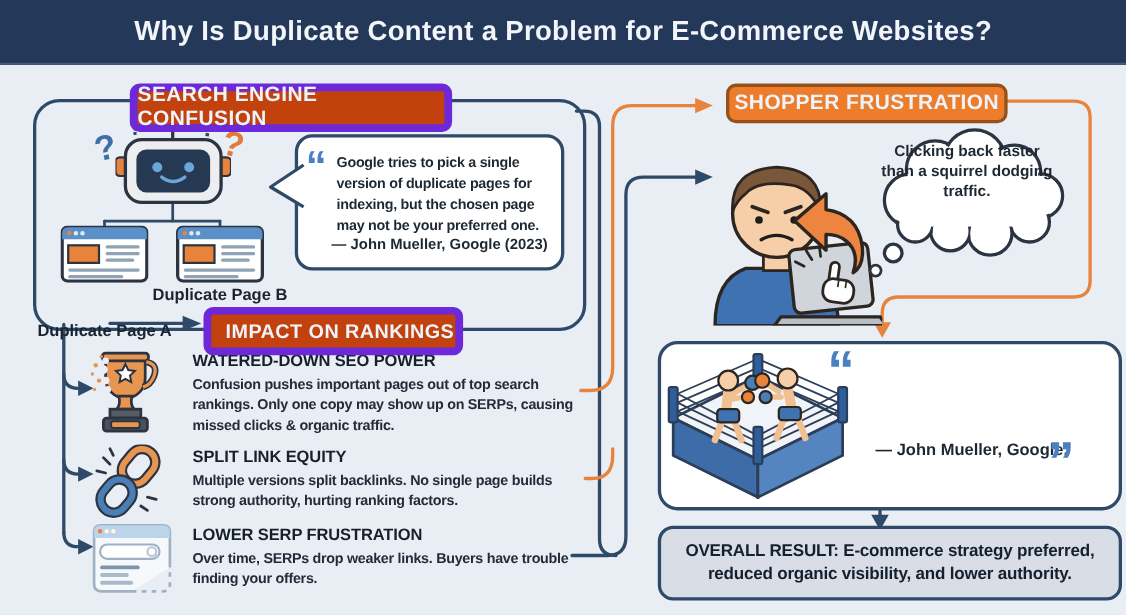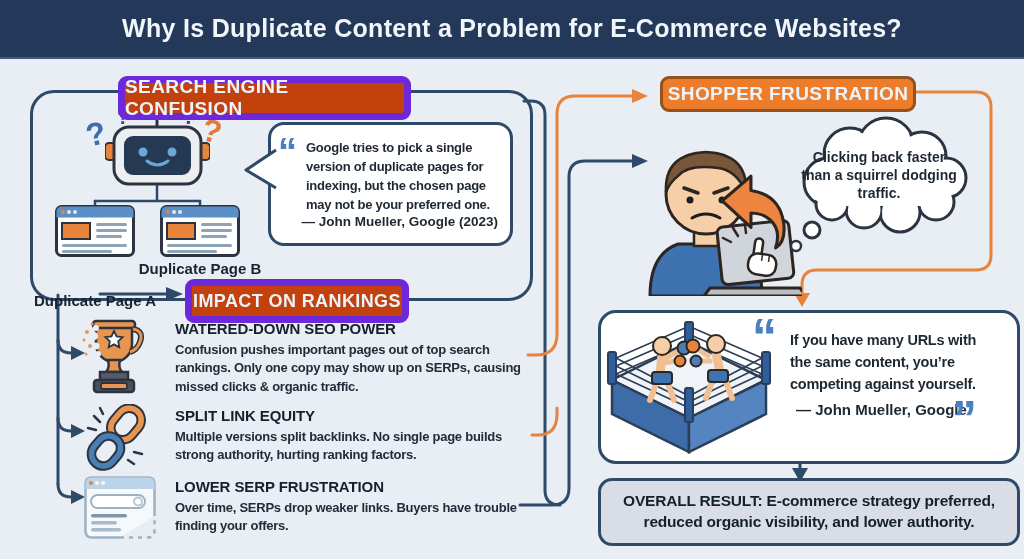--- a/index.html
+++ b/index.html
@@ -88,21 +88,21 @@
     </g>
     <g fill="#e8833c" stroke="none">
       <polygon points="632,89 648,96 632,103"></polygon>
       <polygon points="794,293 810,293 802,307"></polygon>
     </g>
   </svg>
 
   <div class="pill blue" style="left:118px;top:76px;width:279px;height:30px;font-size:19px;">
     <span>SEARCH ENGINE CONFUSION</span>
   </div>
-  <div class="pill blue" style="left:185px;top:279px;width:210px;height:30px;font-size:18px;">
+  <div class="pill blue" style="left:185px;top:279px;width:210px;height:30px;font-size:18px;padding-left:12px;">
     <span>IMPACT ON RANKINGS</span>
   </div>
   <div class="pill orange" style="left:660px;top:76px;width:250px;height:30px;font-size:19px;">
     <span>SHOPPER FRUSTRATION</span>
   </div>
 
   <svg class="abs" style="left:105px;top:103px;z-index:2;" width="105" height="92" viewBox="0 0 105 92">
     <line x1="52" y1="12" x2="52" y2="25" stroke="#2c3442" stroke-width="3"></line>
     <circle cx="52" cy="9" r="5.5" fill="#e8833c" stroke="#2c3442" stroke-width="2"></circle>
     <rect x="0" y="40" width="11" height="17" rx="4" fill="#e8833c" stroke="#2c3442" stroke-width="2"></rect>
@@ -261,21 +261,21 @@
         <circle cx="164" cy="62" r="18"></circle>
         <circle cx="154" cy="86" r="16"></circle>
       <circle cx="118" cy="96" r="18"></circle>
         <circle cx="82" cy="94" r="16"></circle>
         <circle cx="50" cy="88" r="14"></circle>
       <rect x="42" y="42" width="114" height="48"></rect>
     </g>
     <circle cx="30" cy="114" r="8" fill="#ffffff" stroke="#2c3442" stroke-width="3"></circle>
     <circle cx="14" cy="130" r="5" fill="#ffffff" stroke="#2c3442" stroke-width="2.5"></circle>
   </svg>
-  <div class="thought-text" style="left:800px;top:148px;">Clicking back faster than a squirrel dodging traffic.</div>
+  <div class="thought-text" style="left:800px;top:128px;">Clicking back faster than a squirrel dodging traffic.</div>
 
   <div class="card" style="left:598px;top:310px;width:416px;height:148px;"></div>
   <svg class="abs" style="left:604px;top:316px;z-index:3;" width="170" height="138" viewBox="0 0 170 138">
     <polygon points="85,26 162,64 85,102 8,64" fill="#f0f3f7" stroke="#2c3e57" stroke-width="2.5"></polygon>
     <path d="M8,64 L85,102 L85,136 L8,98 Z" fill="#3e6ca8" stroke="#2c3e57" stroke-width="2.5"></path>
     <path d="M162,64 L85,102 L85,136 L162,98 Z" fill="#5585c0" stroke="#2c3e57" stroke-width="2.5"></path>
     <g stroke="#2c3e57" stroke-width="1.6">
       <line x1="12" y1="42" x2="81" y2="12"></line>
         <line x1="12" y1="50" x2="81" y2="20"></line>
         <line x1="12" y1="58" x2="81" y2="28"></line>
@@ -310,21 +310,20 @@
       <path d="M112,37 L116,56" stroke="#f0c092" stroke-width="9" stroke-linecap="round"></path>
       <rect x="104" y="54" width="20" height="12" rx="3" fill="#3f72b0" stroke="#2c2520" stroke-width="2"></rect>
       <path d="M104,40 L92,32" stroke="#f0c092" stroke-width="5" stroke-linecap="round"></path>
       <path d="M106,45 L96,45" stroke="#f0c092" stroke-width="5" stroke-linecap="round"></path>
       <circle cx="112" cy="28" r="9" fill="#f6cfa8" stroke="#2c2520" stroke-width="2"></circle>
       <circle cx="89" cy="30" r="6.5" fill="#e8833c" stroke="#2c2520" stroke-width="2"></circle>
       <circle cx="92" cy="45" r="5.5" fill="#4a7fb5" stroke="#2c2520" stroke-width="2"></circle>
     </g>
   </svg>
   <span class="qmark" style="left:752px;top:312px;font-size:50px;">“</span>
-  <div class="quote-text" style="left:790px;top:330px;width:206px;font-size:14.5px;line-height:1.5;">If you have many URLs with the same content, you’re competing against yourself.</div>
   <div class="attrib" style="left:796px;top:401px;font-size:15px;">— John Mueller, Google.</div>
   <span class="qmark" style="left:952px;top:394px;font-size:50px;">”</span>
 
   <div class="overall" style="left:598px;top:478px;width:416px;height:62px;">
     <div class="txt">
       <span>OVERALL RESULT:</span>
       <span> </span>
       <span>E-commerce strategy preferred, reduced organic visibility, and lower authority.</span>
     </div>
   </div>

